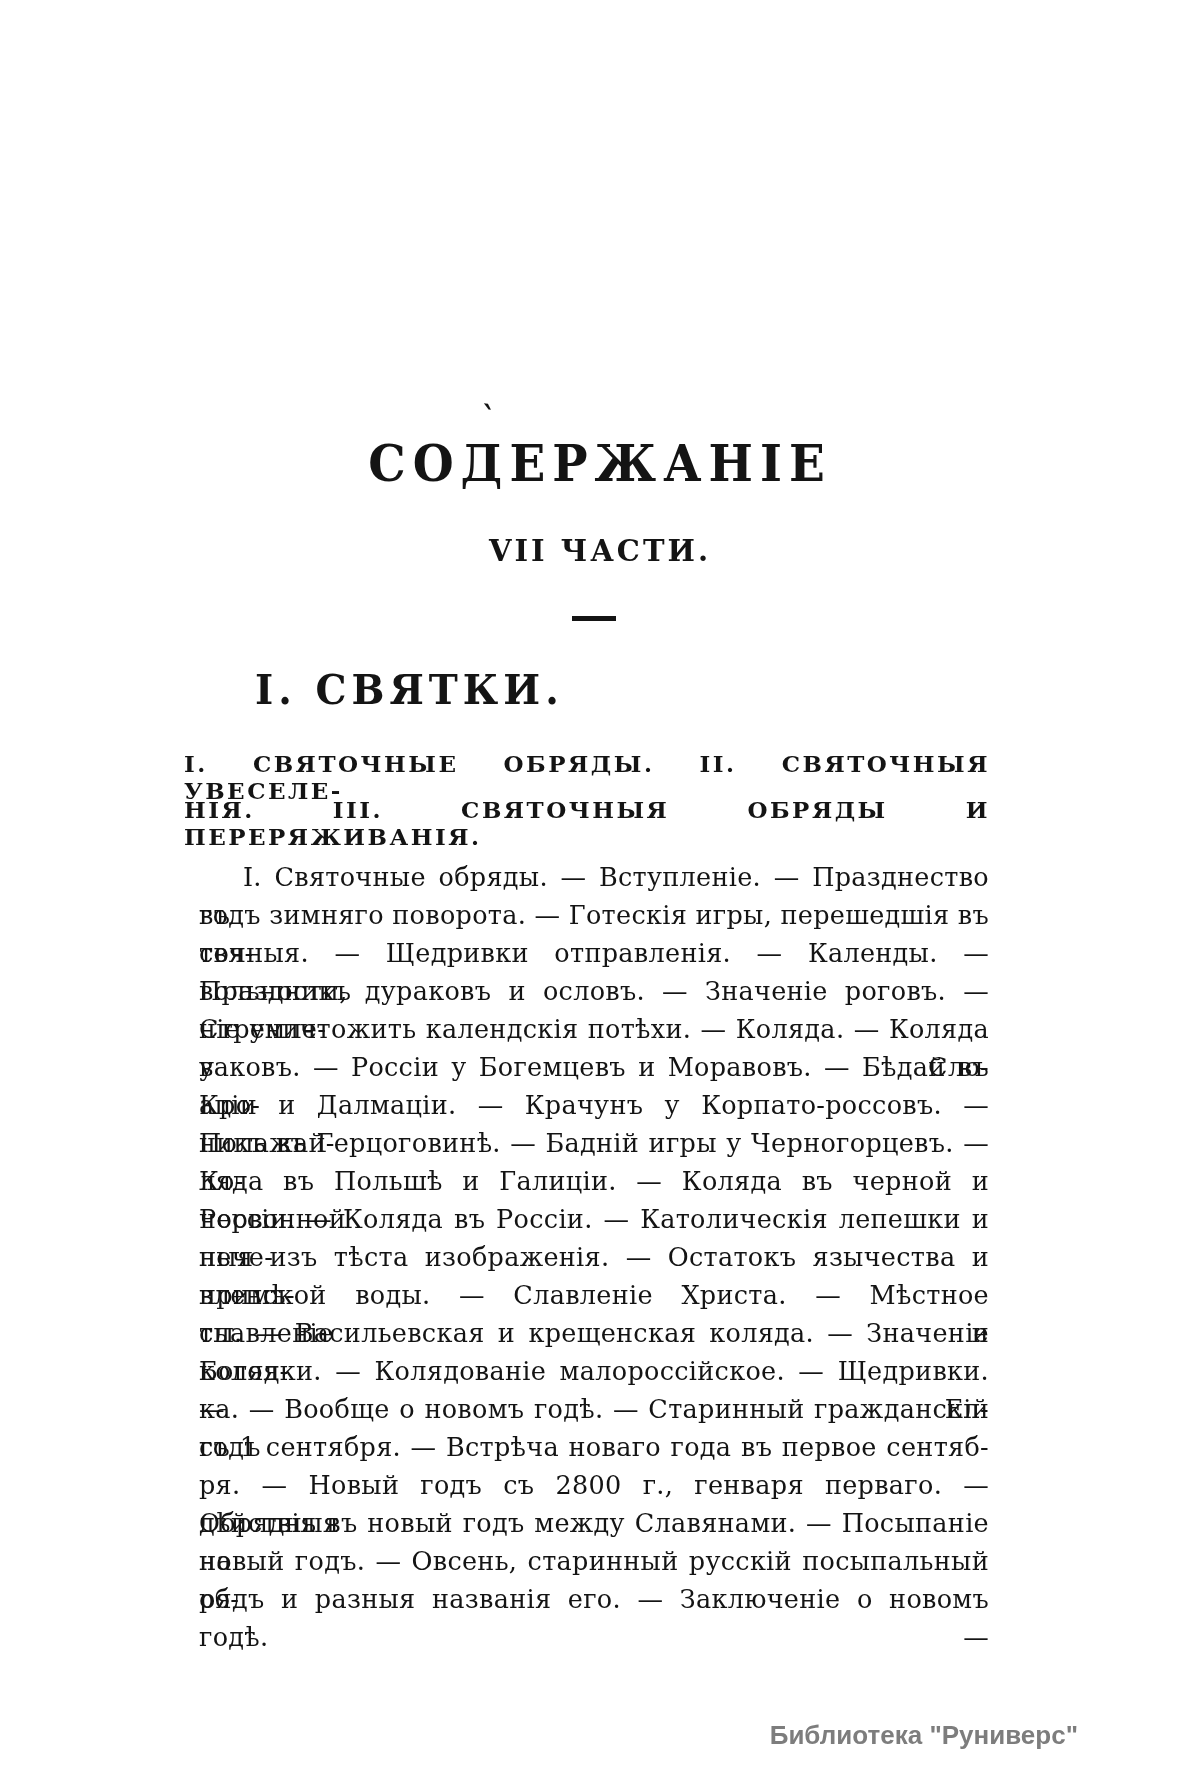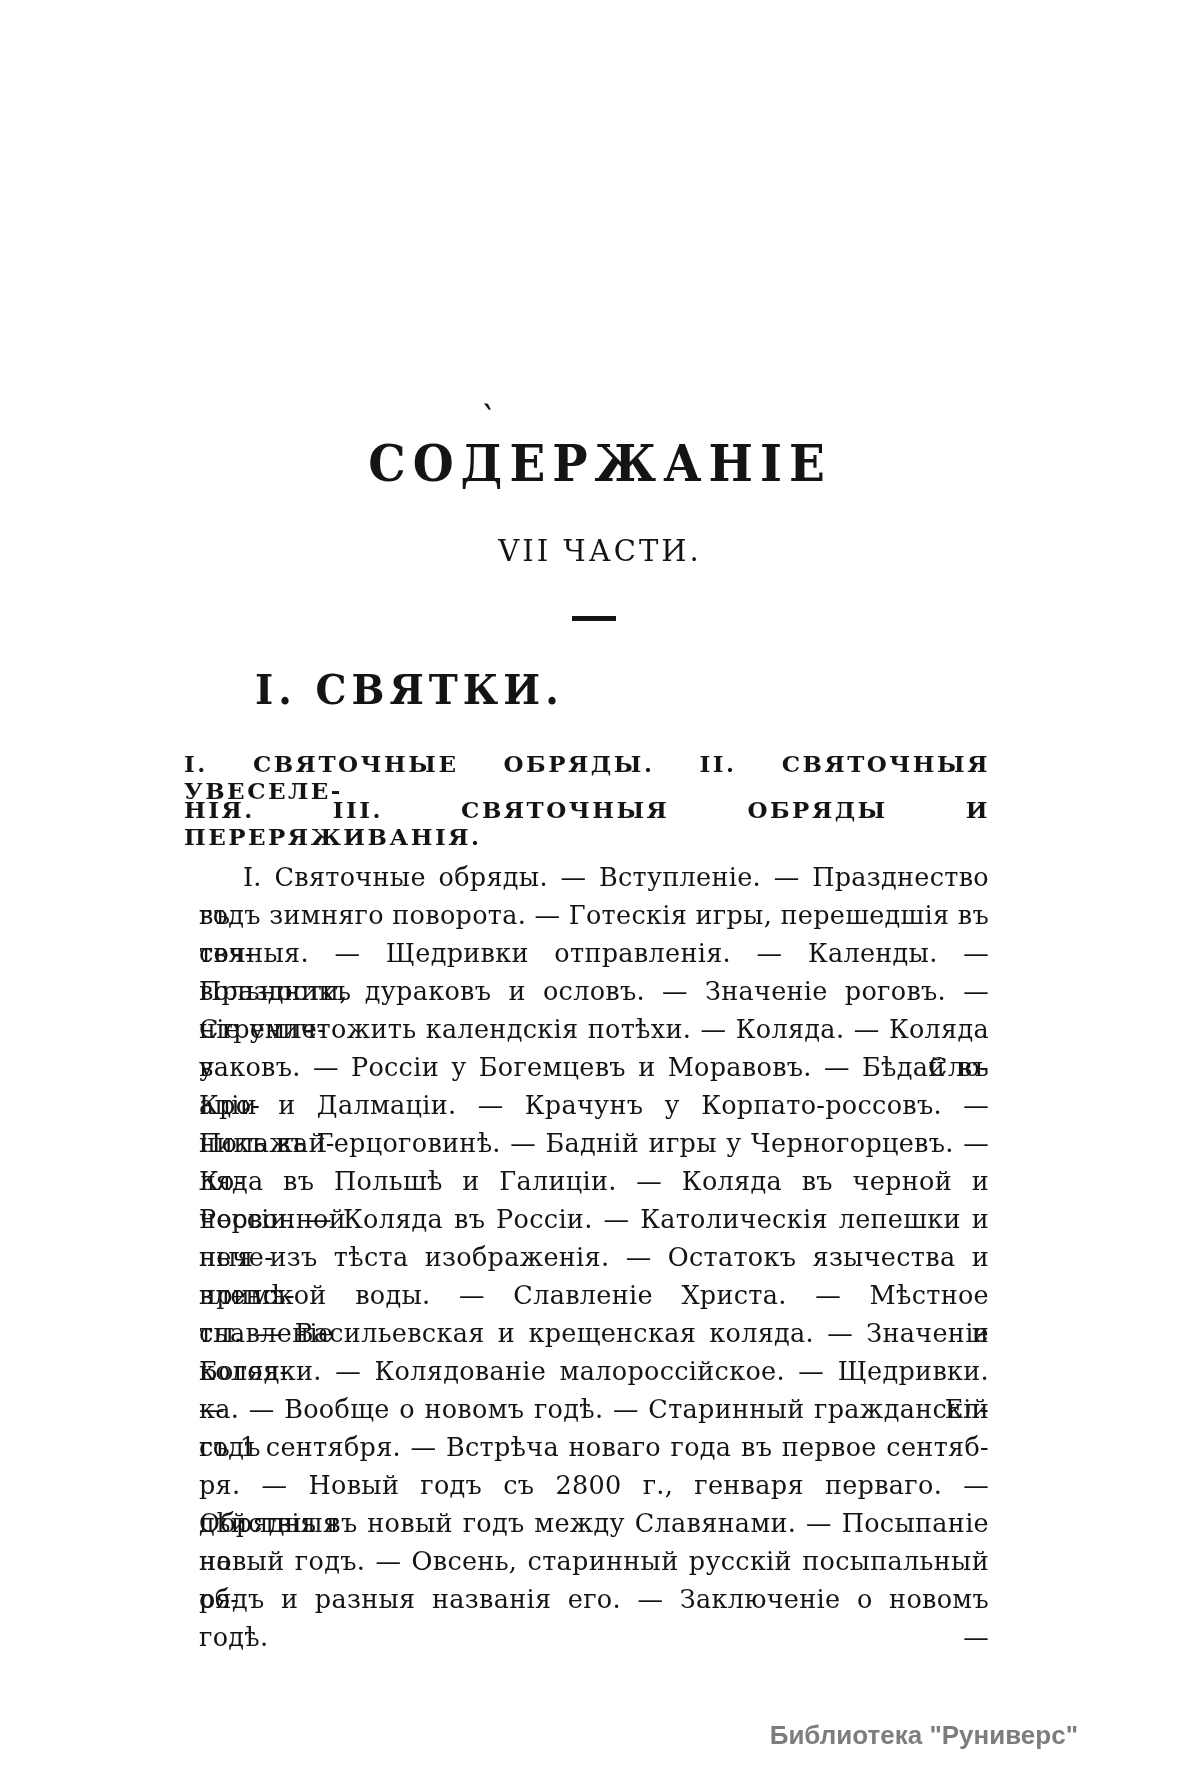--- a/index.html
+++ b/index.html
@@ -37,21 +37,21 @@
     line-height: 1;
     transform: scaleY(1.08);
   }
   .part-subtitle {
     position: absolute;
     left: 0;
     top: 537px;
     width: 100%;
     text-align: center;
     font-size: 29px;
-    font-weight: normal;
+    font-weight: bold;
     letter-spacing: 3px;
     line-height: 1;
   }
   .divider {
     position: absolute;
     left: 572px;
     top: 616px;
     width: 44px;
     height: 5px;
     background: #141414;

